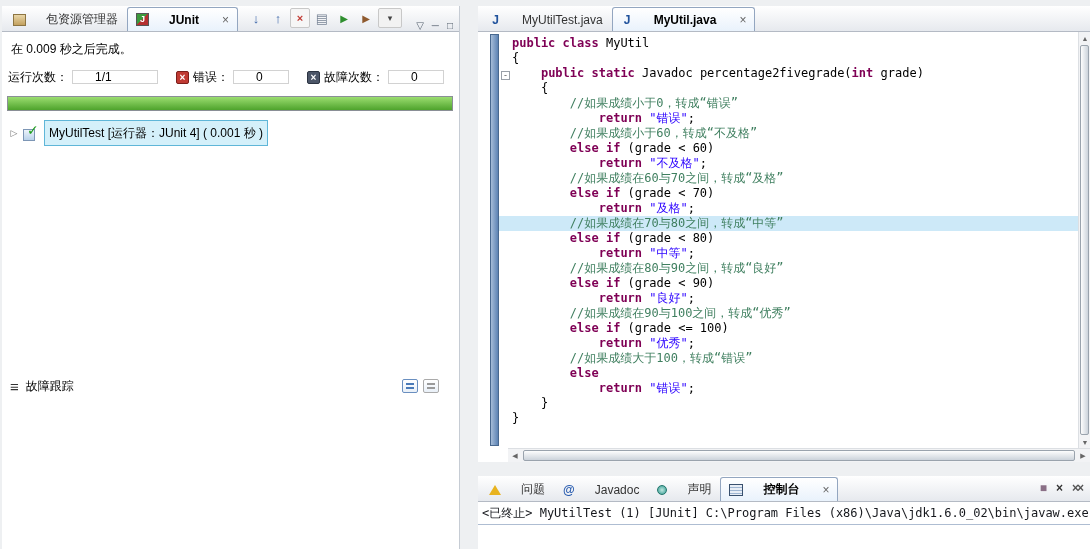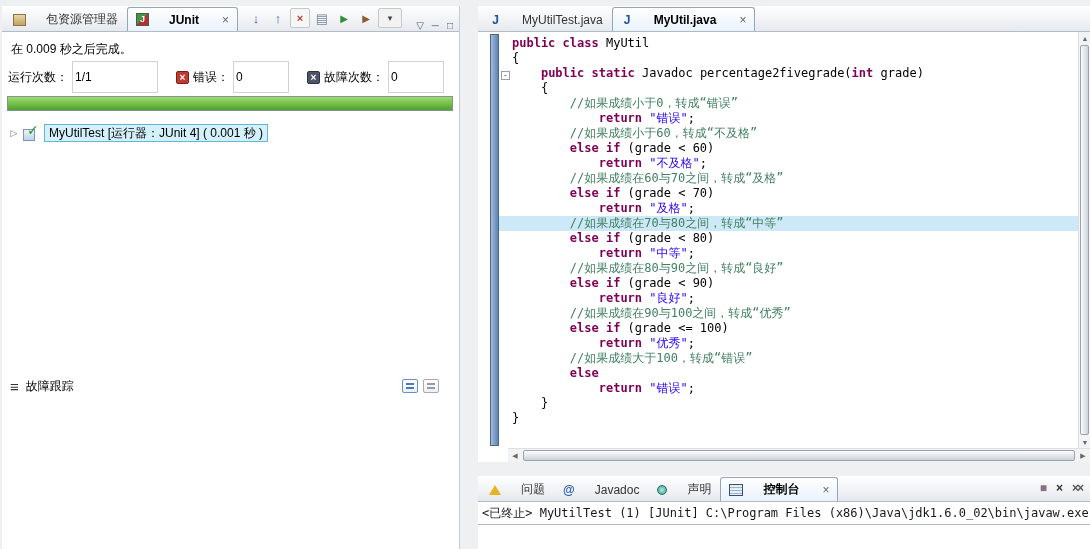--- a/index.html
+++ b/index.html
@@ -51,34 +51,34 @@
   .tbtn.green{color:#2f8f2f;font-size:10px}
   .tbtn.rfail{color:#8f5a2f;font-size:10px}
   .tbtn.hist{color:#444;font-size:9px;width:24px;border:1px solid #c8c8c8;background:#f2f2f2}
   .panel-controls{margin-left:auto;display:flex;gap:8px;align-items:center;padding-right:6px;color:#55606e;font-size:10px}
   .panel-controls span{cursor:pointer}
 
   
   .status{padding:9px 0 0 9px;color:#000}
   .counters{display:flex;align-items:center;margin:9px 6px 0 6px;height:20px;gap:18px}
   .counter{display:flex;align-items:center;gap:4px;height:20px}
-  .counter .cvalue{background:#fff;border:1px solid #d2d2d2;height:32px;display:flex;align-items:center;padding:0 2px}
+  .counter .cvalue{background:#fff;border:1px solid #d2d2d2;height:14px;display:flex;align-items:center;padding:0 22px}
   .counter.c0 .cvalue{width:86px}
   .counter.c1 .cvalue{width:56px}
   .counter.c2 .cvalue{width:56px}
   .progress{height:15px;margin:9px 6px 0 5px;border:1px solid #8a8f96;background:#efefef;position:relative}
   .progress .fill{height:100%;background:linear-gradient(#9bdd70,#4ea32c)}
   .tree{margin:13px 0 0 6px}
   .tree-item{display:flex;align-items:center;gap:3px;height:18px}
   .twist{color:#777;font-size:9px;width:12px;text-align:center;cursor:pointer}
   .ticon{position:relative;width:18px;height:16px}
   .ticon::before{content:"";position:absolute;left:0;top:4px;width:10px;height:10px;
        background:linear-gradient(#eef4fb,#b9d2ea);border:1px solid #7d96b5}
   .ticon .chk{position:absolute;left:4px;top:-3px;color:#1f9d1f;font-weight:bold;font-size:14px}
-  .tlabel{background:#d4f0fa;border:1px solid #5fb6d8;padding:4px 4px;height:18px;display:flex;align-items:center}
+  .tlabel{background:#d4f0fa;border:1px solid #5fb6d8;padding:12px 4px;height:18px;display:flex;align-items:center}
   .failure-trace{position:absolute;top:366px;left:0;right:0;height:28px;display:flex;align-items:center;gap:7px;padding:0 8px}
   .ft-glyph{font-size:15px;color:#333;font-weight:bold}
   .ft-buttons{margin-left:auto;display:flex;gap:5px;padding-right:12px}
 
   
   .editor-content{position:absolute;top:26px;left:0;right:0;bottom:14px;background:#fff;overflow:hidden}
   .ruler{position:absolute;left:0;top:0;width:12px;bottom:0;background:#fff}
   .range-bar{position:absolute;left:12px;width:9px;top:2px;bottom:2px;
        background:linear-gradient(90deg,#a5bcd8,#5d83b4);border:1px solid #48688f}
   .fold-col{position:absolute;left:21px;width:13px;top:0;bottom:0;background:#fff}

